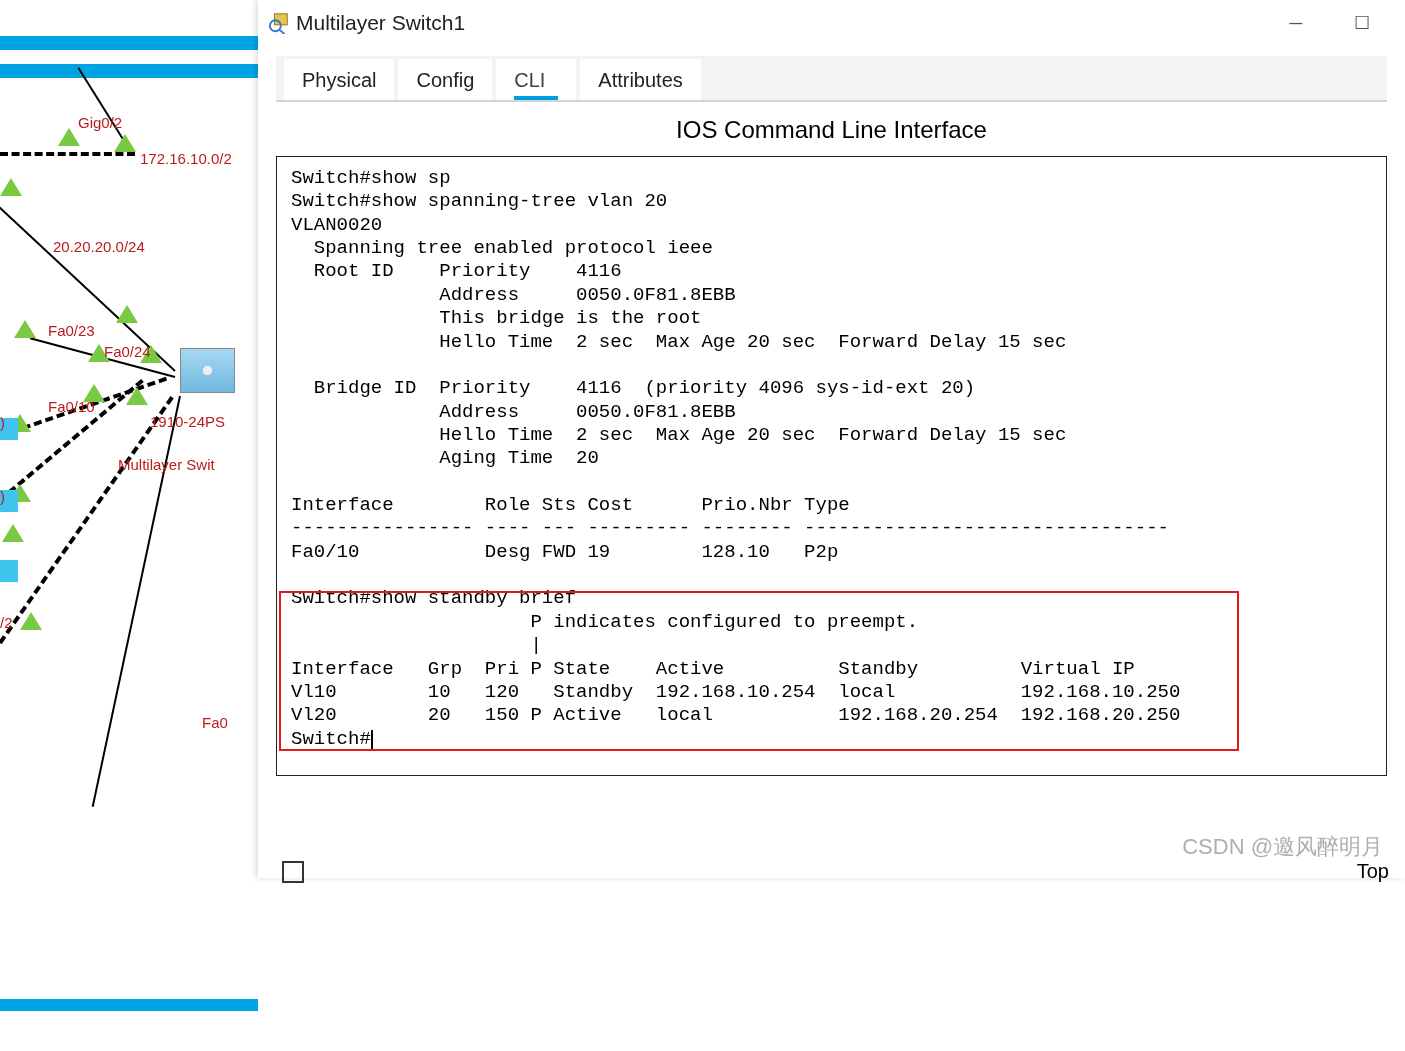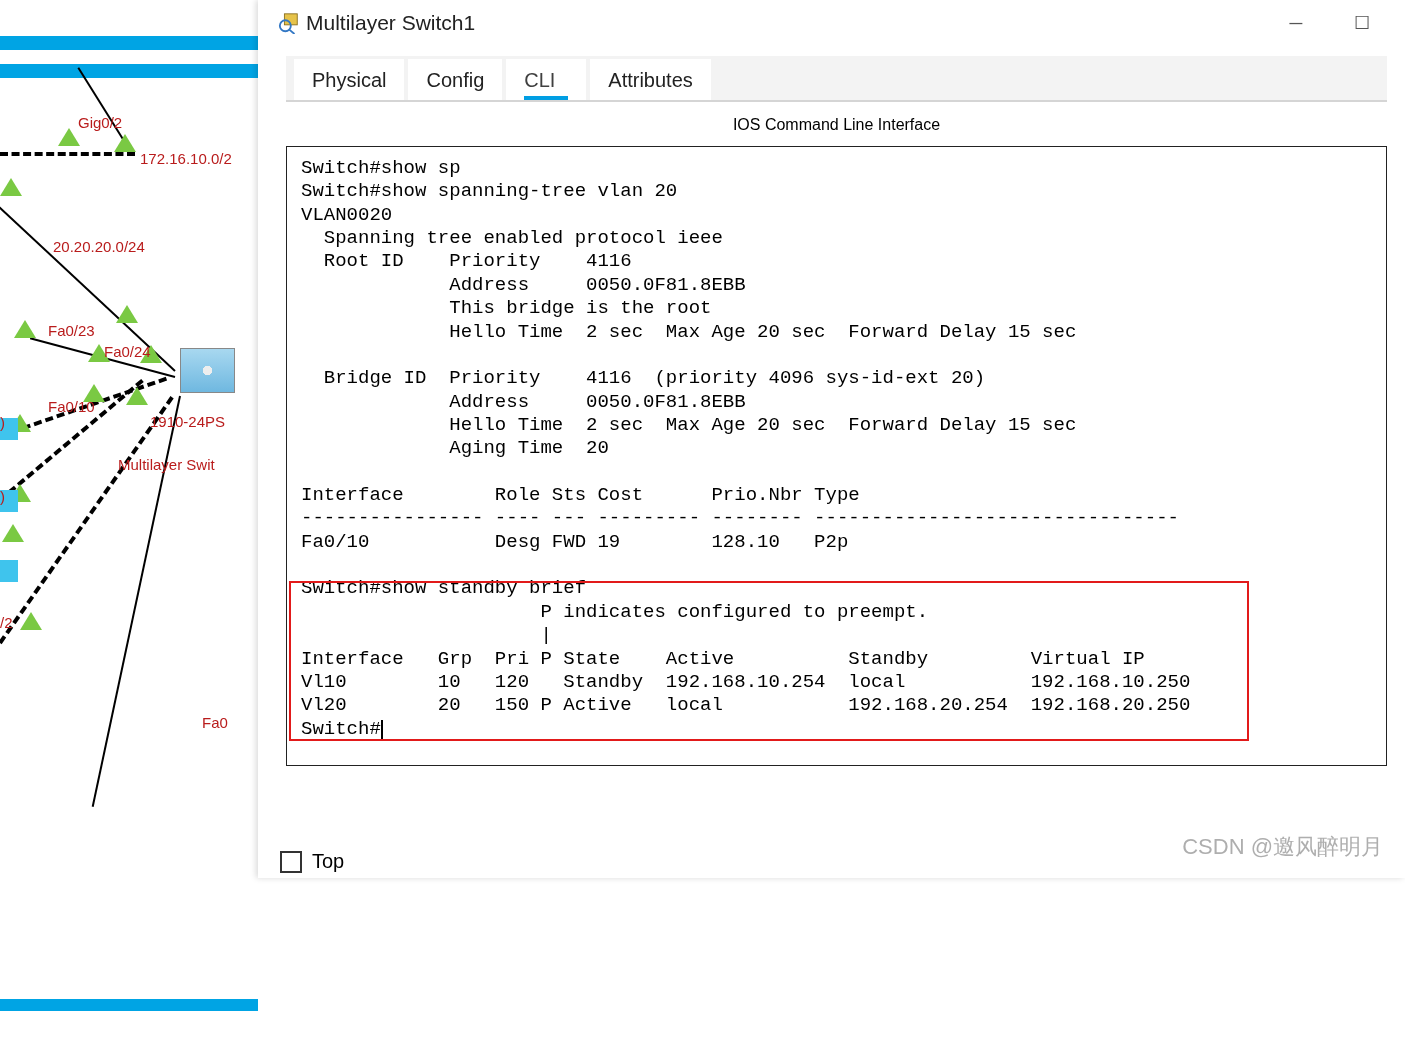--- a/index.html
+++ b/index.html
@@ -9,40 +9,40 @@
   .blue-bar { position: absolute; left: 0; height: 14px; background: #00a4e4; }
   .topo-label { position: absolute; font-size: 15px; color: #b91c1c; white-space: nowrap; }
   .tri { position: absolute; width: 0; height: 0; border-left: 11px solid transparent; border-right: 11px solid transparent; border-bottom: 18px solid #7ac943; }
   .line { position: absolute; background: #000; transform-origin: left center; height: 2px; }
   .dash { position: absolute; border-top: 4px dashed #000; transform-origin: left center; height: 0; }
   .switch-dev { position: absolute; width: 55px; height: 45px; background: linear-gradient(to bottom, #a8d8f0, #6fb8e0); border: 1px solid #888; }
   .switch-dev::after { content:""; position:absolute; top:30%; left:10%; width:80%; height:40%; background: radial-gradient(circle, #eee 20%, transparent 20%); }
   .cyan-edge { position:absolute; left:0; width:18px; background:#3fc4ed; }
   .bottom-strip { position:absolute; left:0; bottom:40px; height:12px; background:#00a4e4; width:258px;}
   
-  .device-window { position: absolute; left: 258px; top: 0; right: 0; height: 878px; background: #fff; box-shadow: -2px 0 6px rgba(0,0,0,0.15); padding-left: 10px; }
+  .device-window { position: absolute; left: 258px; top: 0; right: 0; height: 878px; background: #fff; box-shadow: -2px 0 6px rgba(0,0,0,0.15); }
   .titlebar { display: flex; align-items: center; padding: 6px 10px; height: 46px; }
   .titlebar .dev-icon { width: 22px; height: 22px; margin-right: 6px; display:inline-block; }
   .titlebar .dev-icon svg { width:22px; height:22px; }
   .titlebar .title-text { font-size: 21px; color: #222; flex: 1; }
   .win-btn { width: 30px; display:flex; align-items:center; justify-content:center; font-size: 18px; color:#555; margin: 0 18px; }
   .tabbar { margin: 10px 18px 0 18px; display:flex; align-items:flex-end; border-bottom: 2px solid #d5d5d5; padding-left: 8px; background:#f3f3f3; height:46px;}
   .tabbar .spacer { flex:1; }
   .tab { font-size: 20px; padding: 10px 18px 8px 18px; color: #222; cursor:pointer; background:#fff; margin-right: 4px; }
   .tab.active { color: #404040; }
   .tab.active .underline { display:block; height:4px; background:#009ee3; width:44px; margin: 4px auto -8px auto; }
   .tab .underline { display:none; }
-  .cli-title { text-align:center; font-size: 16px; padding: 14px 0 6px 0; }
+  .cli-title { text-align:center; font-size: 24px; padding: 14px 0 6px 0; }
   .cli-box { margin: 6px 18px 0 18px; border: 1.5px solid #222; padding: 10px 6px 10px 14px; font-family: "Courier New", monospace; font-size: 19px; line-height: 1.23; white-space: pre; position:relative; height: 620px; overflow:hidden;}
   .red-box { position:absolute; border:2px solid #e21a1a; }
   .cursor { display:inline-block; width:2px; height:20px; background:#000; vertical-align:text-bottom; }
   .footer-row { display:flex; align-items:center; margin: 20px 18px 0 18px; }
   .footer-row .hint { font-size: 20px; flex:1; }
   .btn { background:#ececec; border:1px solid #ccc; padding: 8px 30px; font-size: 20px; cursor:pointer; margin-left: 12px; }
-  .top-row { display:flex; align-items:center; margin: 84px 16px 0 12px; }
+  .top-row { display:flex; align-items:center; margin: 84px 16px 0 24px; justify-content: space-between; }
   .chk { width:22px; height:22px; border:2px solid #333; margin-right: 10px; display:inline-block;}
   .watermark { position:absolute; right:22px; bottom:16px; font-size:22px; color: rgba(120,120,120,0.6); }
 </style>
 </head>
 <body>
 
 <div class="left-panel">
   <div class="blue-bar" style="top:36px; width:258px;"></div>
   <div class="blue-bar" style="top:64px; width:258px;"></div>
 

